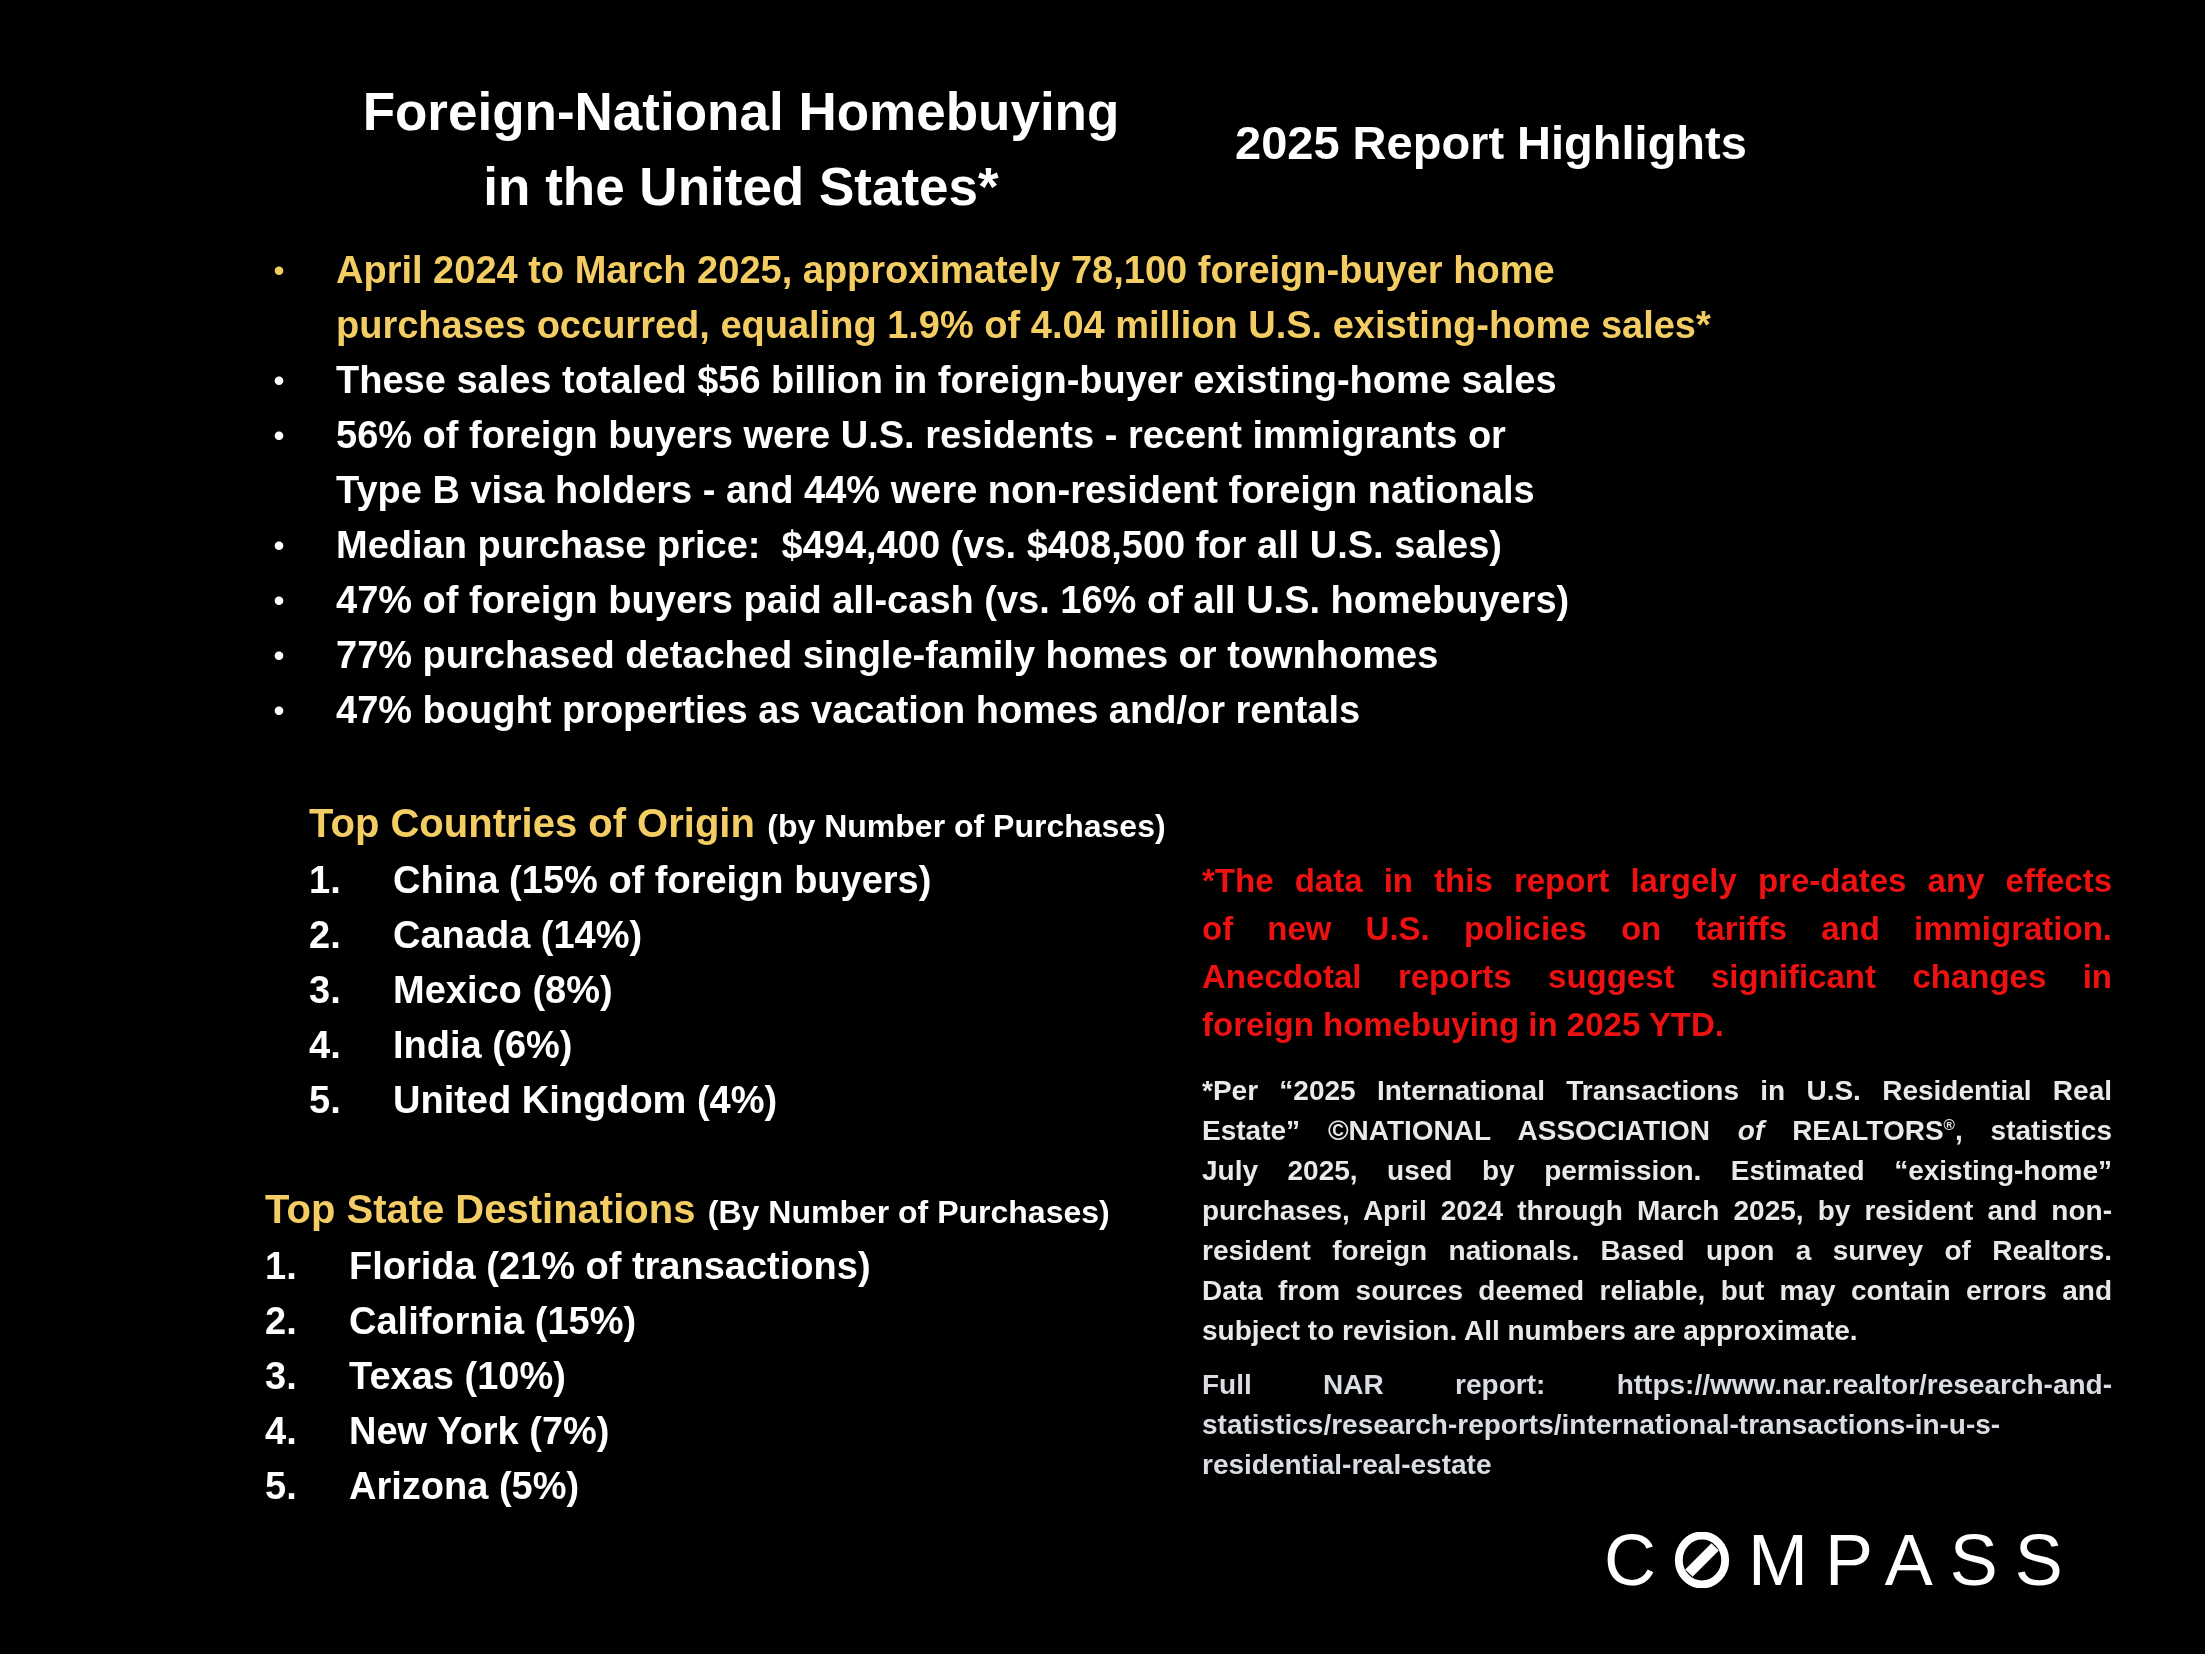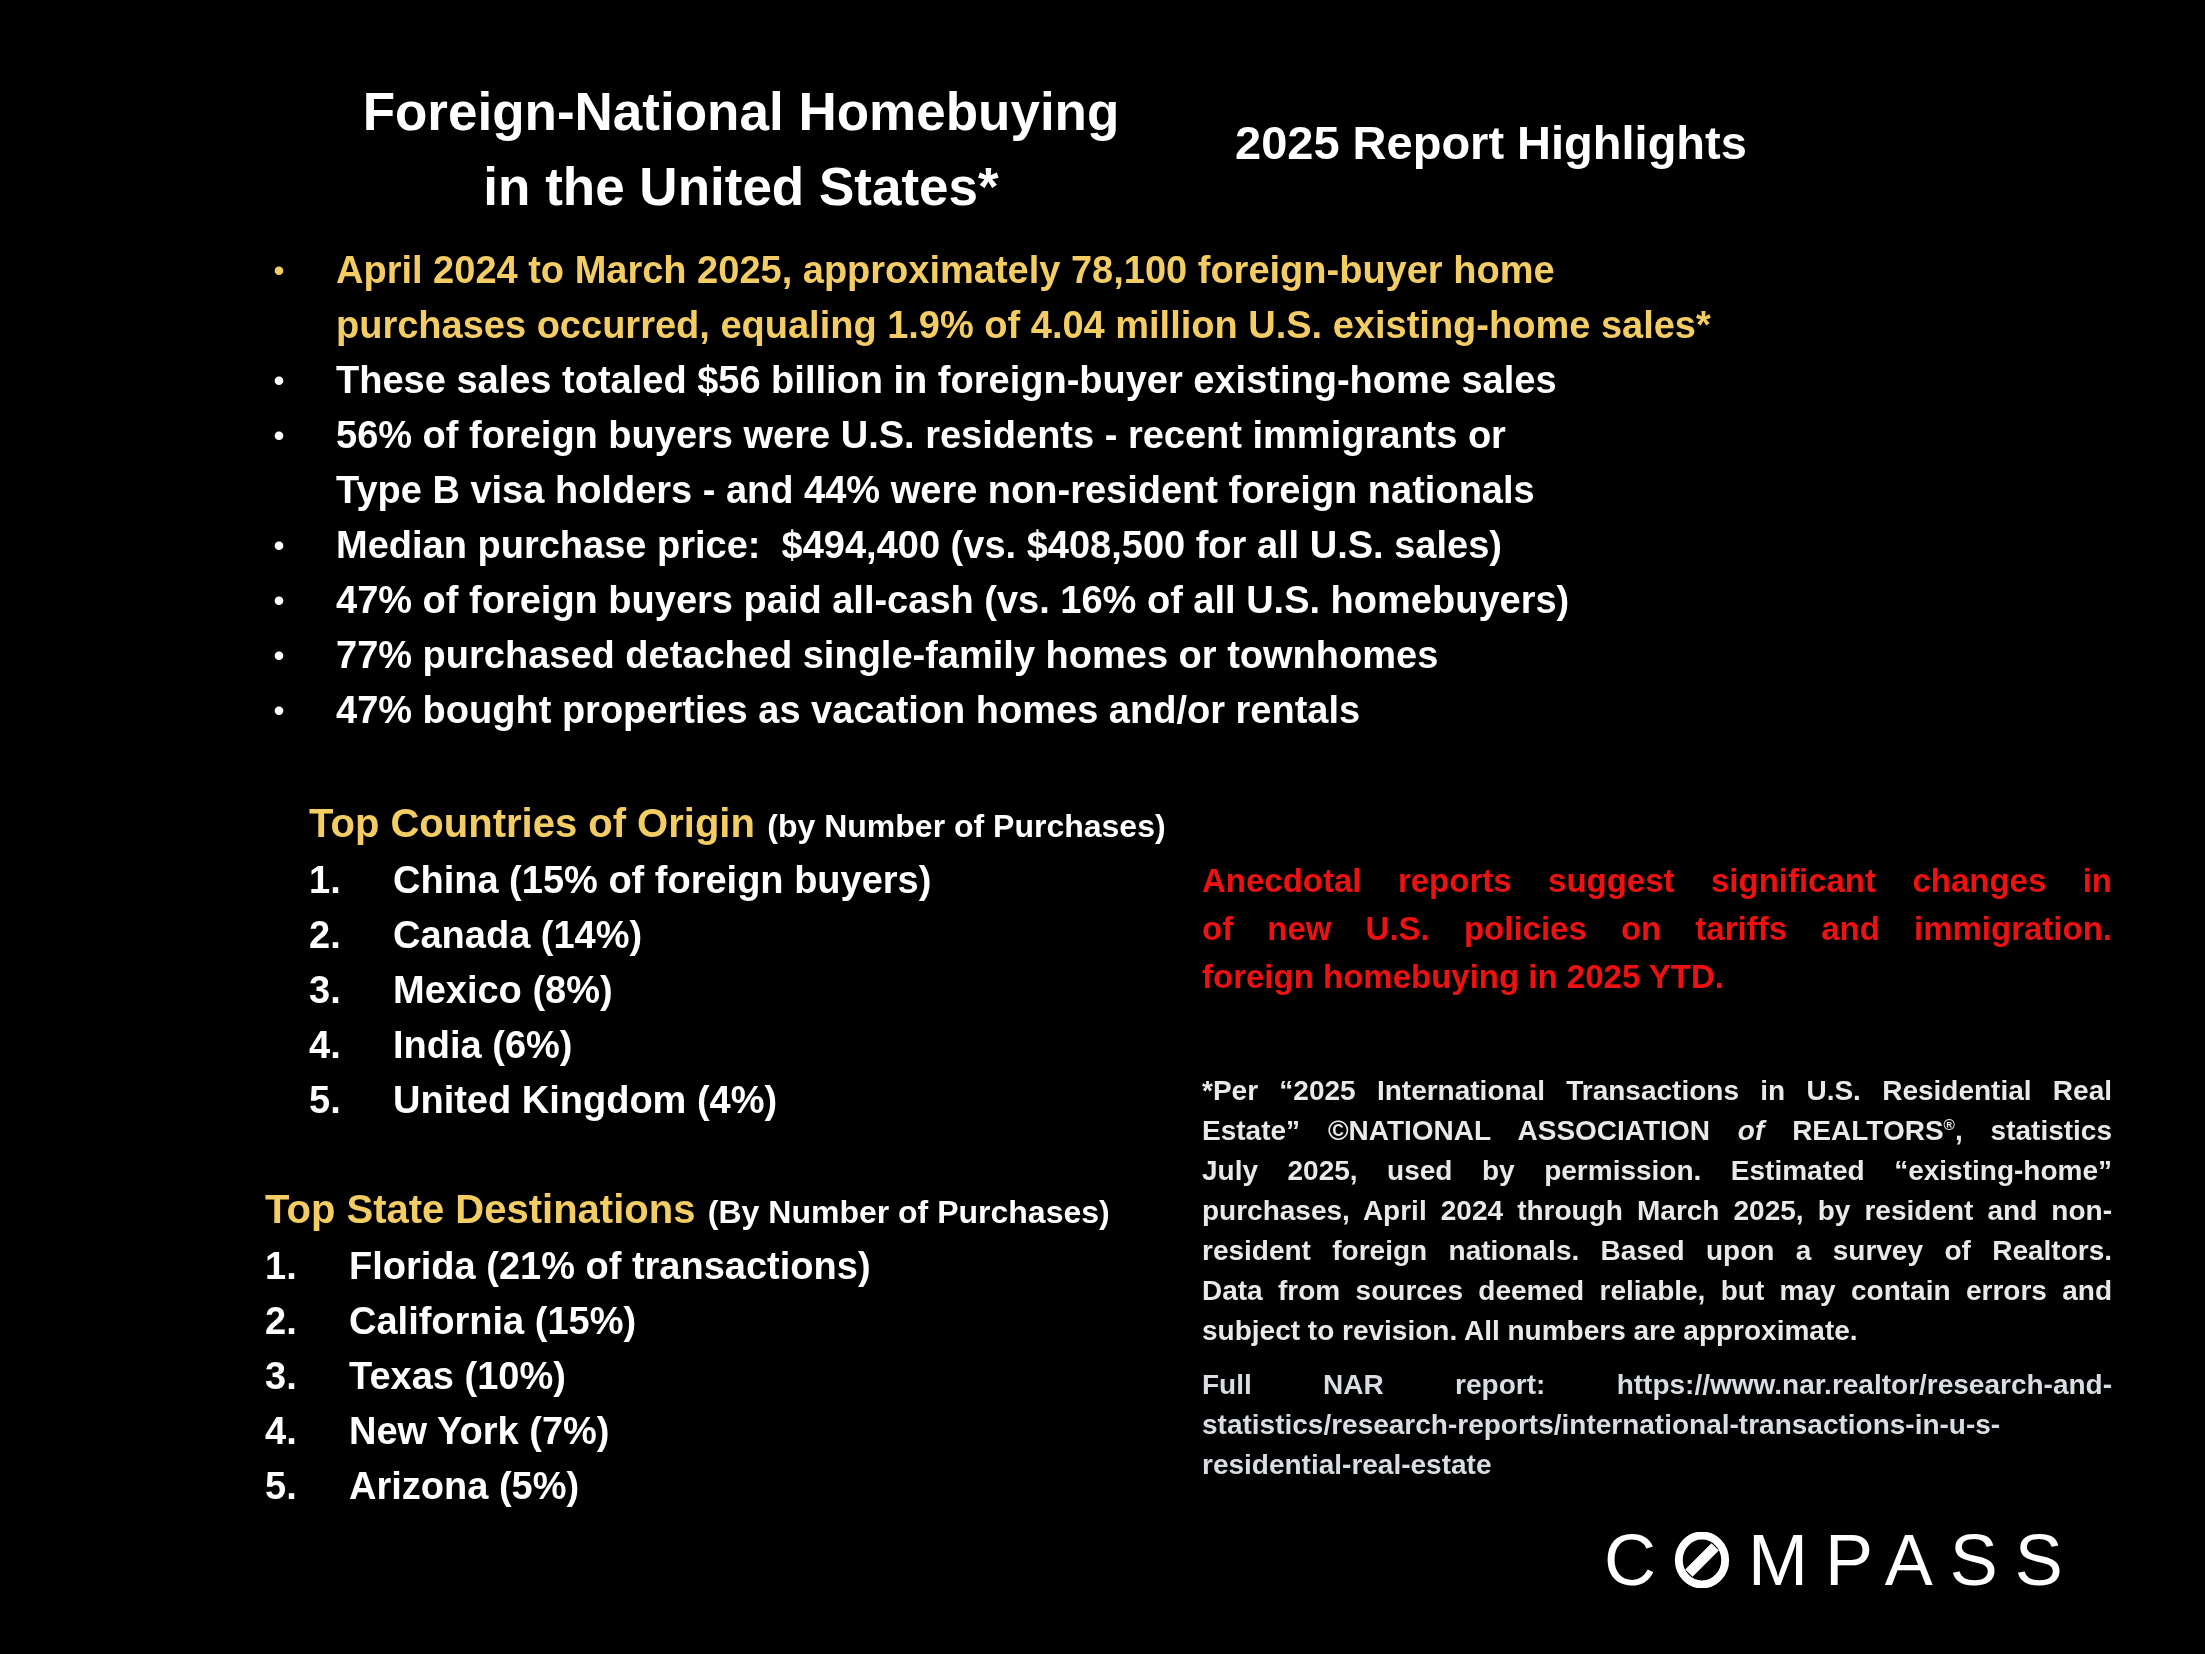--- a/index.html
+++ b/index.html
@@ -103,22 +103,23 @@
     <ol class="ranklist">
       <li><span class="num">1.</span><span>Florida (21% of transactions)</span></li>
       <li><span class="num">2.</span><span>California (15%)</span></li>
       <li><span class="num">3.</span><span>Texas (10%)</span></li>
       <li><span class="num">4.</span><span>New York (7%)</span></li>
       <li><span class="num">5.</span><span>Arizona (5%)</span></li>
     </ol>
   </div>
 
   <div class="rightcol" id="red-note">
+    <div class="jline">*The data in this report largely pre-dates any effects</div>
+    <div class="jline">of new U.S. policies on tariffs and immigration.</div>
     <div class="jline">Anecdotal reports suggest significant changes in</div>
-    <div class="jline">of new U.S. policies on tariffs and immigration.</div>
     <div class="jline jlast">foreign homebuying in 2025 YTD.</div>
   </div>
 
   <div class="rightcol" id="fine-print">
     <div class="jline">*Per “2025 International Transactions in U.S. Residential Real</div>
     <div class="jline"><span>Estate” ©NATIONAL ASSOCIATION </span><i>of</i><span> REALTORS</span><sup>®</sup><span>, statistics</span></div>
     <div class="jline">July 2025, used by permission. Estimated “existing-home”</div>
     <div class="jline">purchases, April 2024 through March 2025, by resident and non-</div>
     <div class="jline">resident foreign nationals. Based upon a survey of Realtors.</div>
     <div class="jline">Data from sources deemed reliable, but may contain errors and</div>

